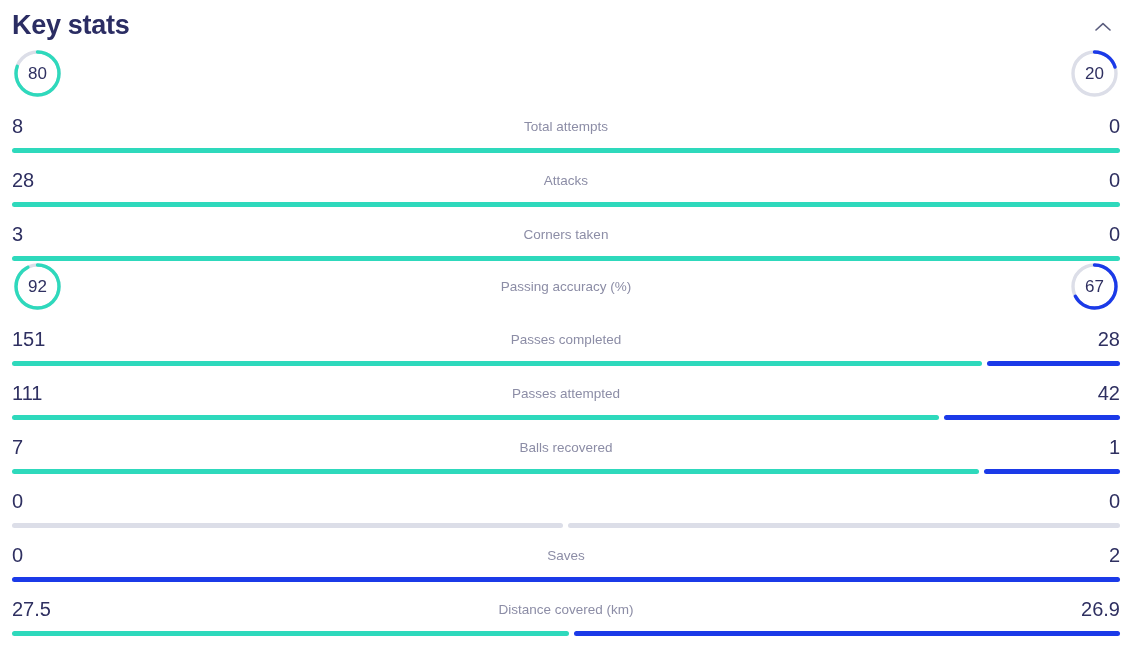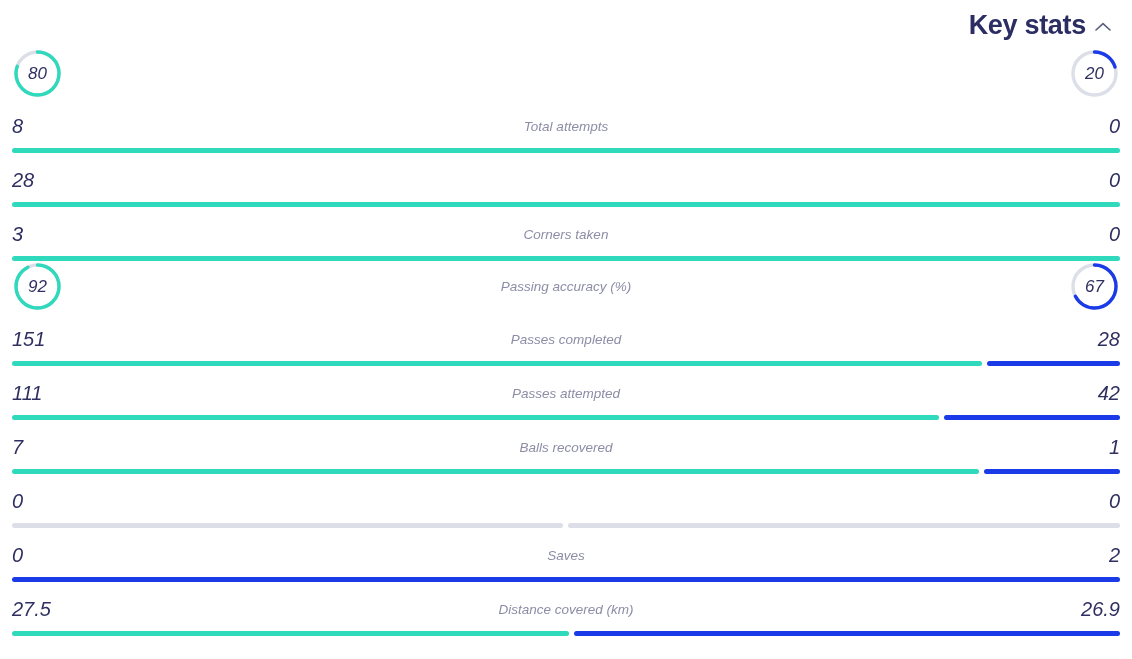--- a/index.html
+++ b/index.html
@@ -24,21 +24,21 @@
   }
 
   
   .panel-header {
     position: relative;
     height: 48px;
     padding: 4px 12px 0 12px;
     box-sizing: border-box;
     display: flex;
     align-items: center;
-    justify-content: flex-end;
+    justify-content: space-between;
   }
   .panel-title {
     font-size: 27px;
     font-weight: bold;
     letter-spacing: -0.3px;
     color: #2b2d63;
     line-height: 1.1;
     margin: 0;
   }
   .collapse-btn {
@@ -56,21 +56,20 @@
     width: 16px;
     height: 9px;
     display: block;
   }
 
   
   .stats {
     position: relative;
     padding: 0 12px;
     box-sizing: border-box;
-    font-style: italic;
   }
 
   .stat-row {
     position: relative;
     box-sizing: border-box;
   }
   .stat-row.type-bar { height: 54px; }
   .stat-row.type-ring { height: 51px; }
 
   .row-top {
@@ -190,20 +189,21 @@
           <div class="label">Total attempts</div>
           <div class="val right">0</div>
         </div>
         <div class="bar-track">
           <div class="bar-seg" style="background: rgb(46, 217, 188); flex: 0 0 calc(100% + 0px);"></div>
         </div>
       </div>
       <div class="stat-row type-bar">
         <div class="row-top">
           <div class="val">28</div>
+          <div class="label">Attacks</div>
           <div class="val right">0</div>
         </div>
         <div class="bar-track">
           <div class="bar-seg" style="background: rgb(46, 217, 188); flex: 0 0 calc(100% + 0px);"></div>
         </div>
       </div>
       <div class="stat-row type-bar">
         <div class="row-top">
           <div class="val">3</div>
           <div class="label">Corners taken</div>

